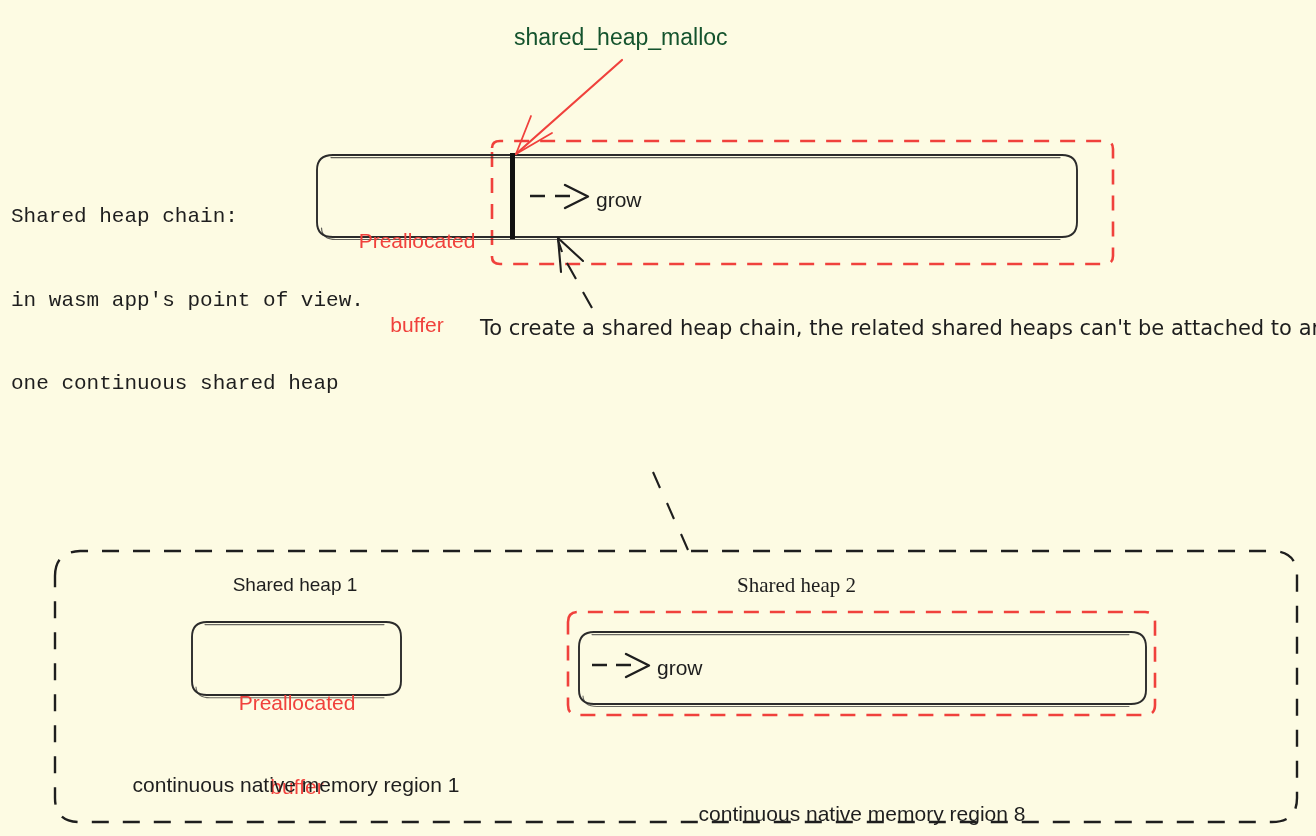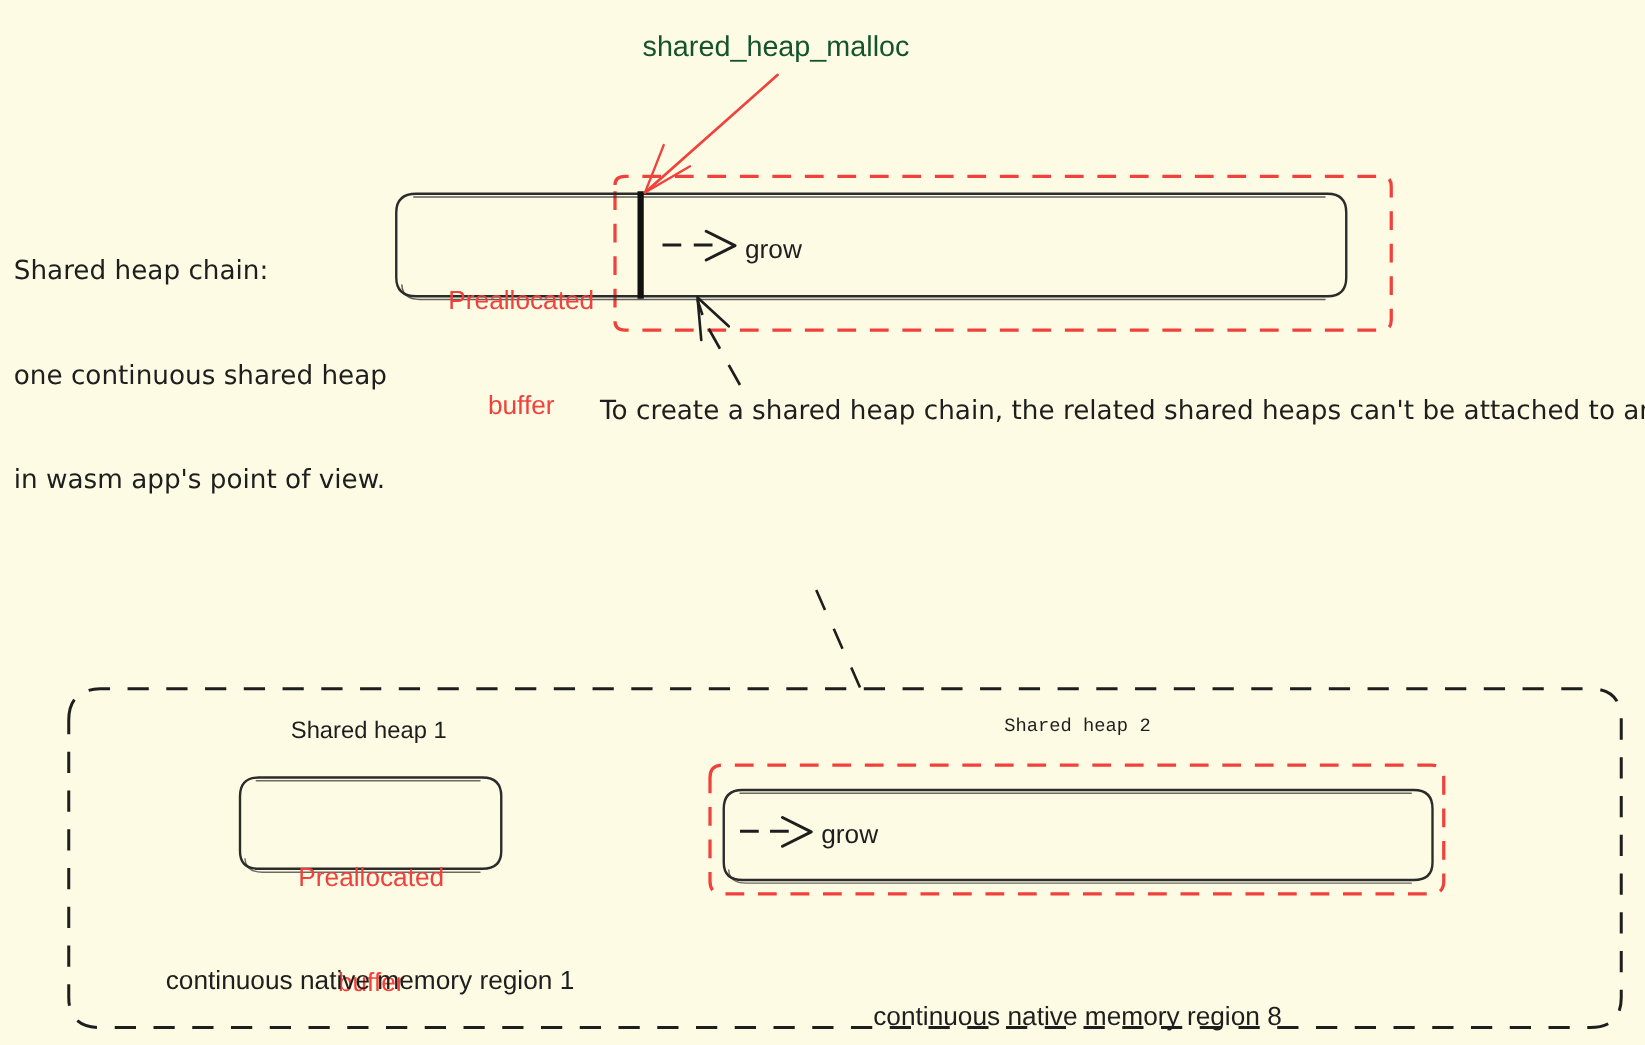--- a/index.html
+++ b/index.html
@@ -28,20 +28,21 @@
     line-height: 1.32;
   }
 
   
   #intro-text {
     left: 11px;
     top: 148px;
     font-size: 21px;
     color: #1e1e1e;
     text-align: left;
+    font-family: Liberation Mono, monospace;
   }
   #intro-text div { white-space: pre; }
 
   
   #malloc-label {
     left: 514px;
     top: 22px;
     font-size: 23px;
     color: #14532d;
     font-family: "Liberation Sans", sans-serif;
@@ -81,23 +82,23 @@
     top: 572px;
     width: 250px;
     text-align: center;
     font-size: 19px;
     font-family: "Liberation Sans", sans-serif;
   }
   #heap2-title {
     left: 737px;
     top: 572px;
     width: 250px;
-    text-align: center;
-    font-size: 15px;
-    font-family: Liberation Mono, monospace;
+    text-align: left;
+    font-size: 21px;
+    font-family: Liberation Serif, serif;
   }
   #bl-prealloc-label {
     left: 207px;
     top: 634px;
     width: 180px;
     text-align: center;
     font-size: 21px;
     color: #f0413c;
     font-family: "Liberation Sans", sans-serif;
   }
@@ -175,22 +176,22 @@
   <path d="M 592 634.6 L 1129 634.6 M 583 696 Q 583.5 706.5 597 706.5 L 1129 706.5" fill="none" stroke="#2b2b2b" stroke-width="1.1" opacity="0.7" stroke-linecap="round"></path>
 
   <g>
     <path d="M 592 665 L 607 665 M 616 665 L 631 665" fill="none" stroke="#1e1e1e" stroke-width="2.4" stroke-linecap="butt"></path>
     <path d="M 626 654 L 649 665.5 L 626 677" fill="none" stroke="#1e1e1e" stroke-width="2.4" stroke-linecap="round" stroke-linejoin="round"></path>
   </g>
 </svg>
 
 <div class="txt" id="intro-text">
   <div>Shared heap chain:</div>
+  <div>in wasm app's point of view.</div>
   <div>one continuous shared heap</div>
-  <div>in wasm app's point of view.</div>
 </div>
 
 <div class="txt" id="malloc-label">shared_heap_malloc</div>
 
 <div class="txt" id="top-prealloc-label">
   <div>Preallocated</div>
   <div>buffer</div>
 </div>
 
 <div class="txt" id="top-grow-label">grow</div>

